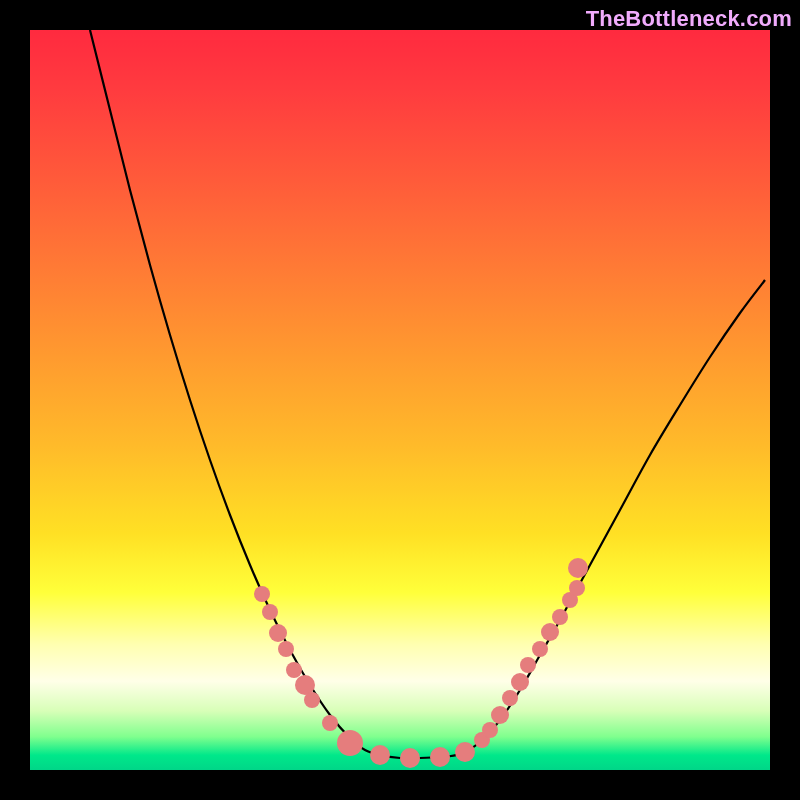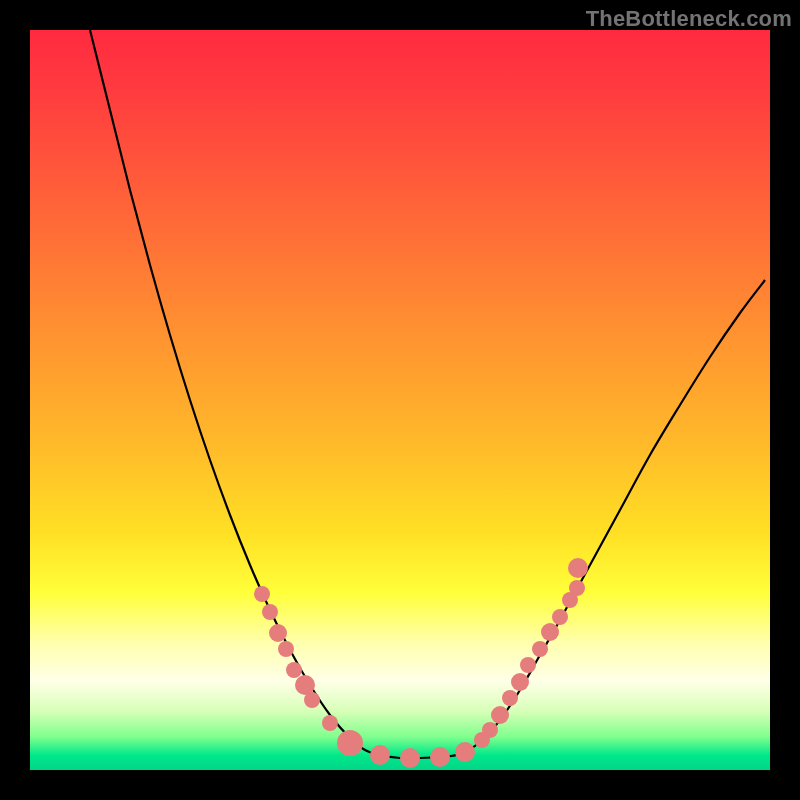--- a/index.html
+++ b/index.html
@@ -38,21 +38,21 @@
       #ffffe8 88%,
       #d8ffb8 92%,
       #80ff8e 95.5%,
       #00e88a 98%,
       #00d688 100%);
   }
   .watermark {
     position: absolute;
     top: 6px;
     right: 8px;
-    color: #737373;
+    color: #f0abfc;
     font-size: 22px;
     font-weight: 600;
     letter-spacing: 0.2px;
     user-select: none;
     text-align: center;
   }
   svg.curve {
     position: absolute;
     left: 0;
     top: 0;

